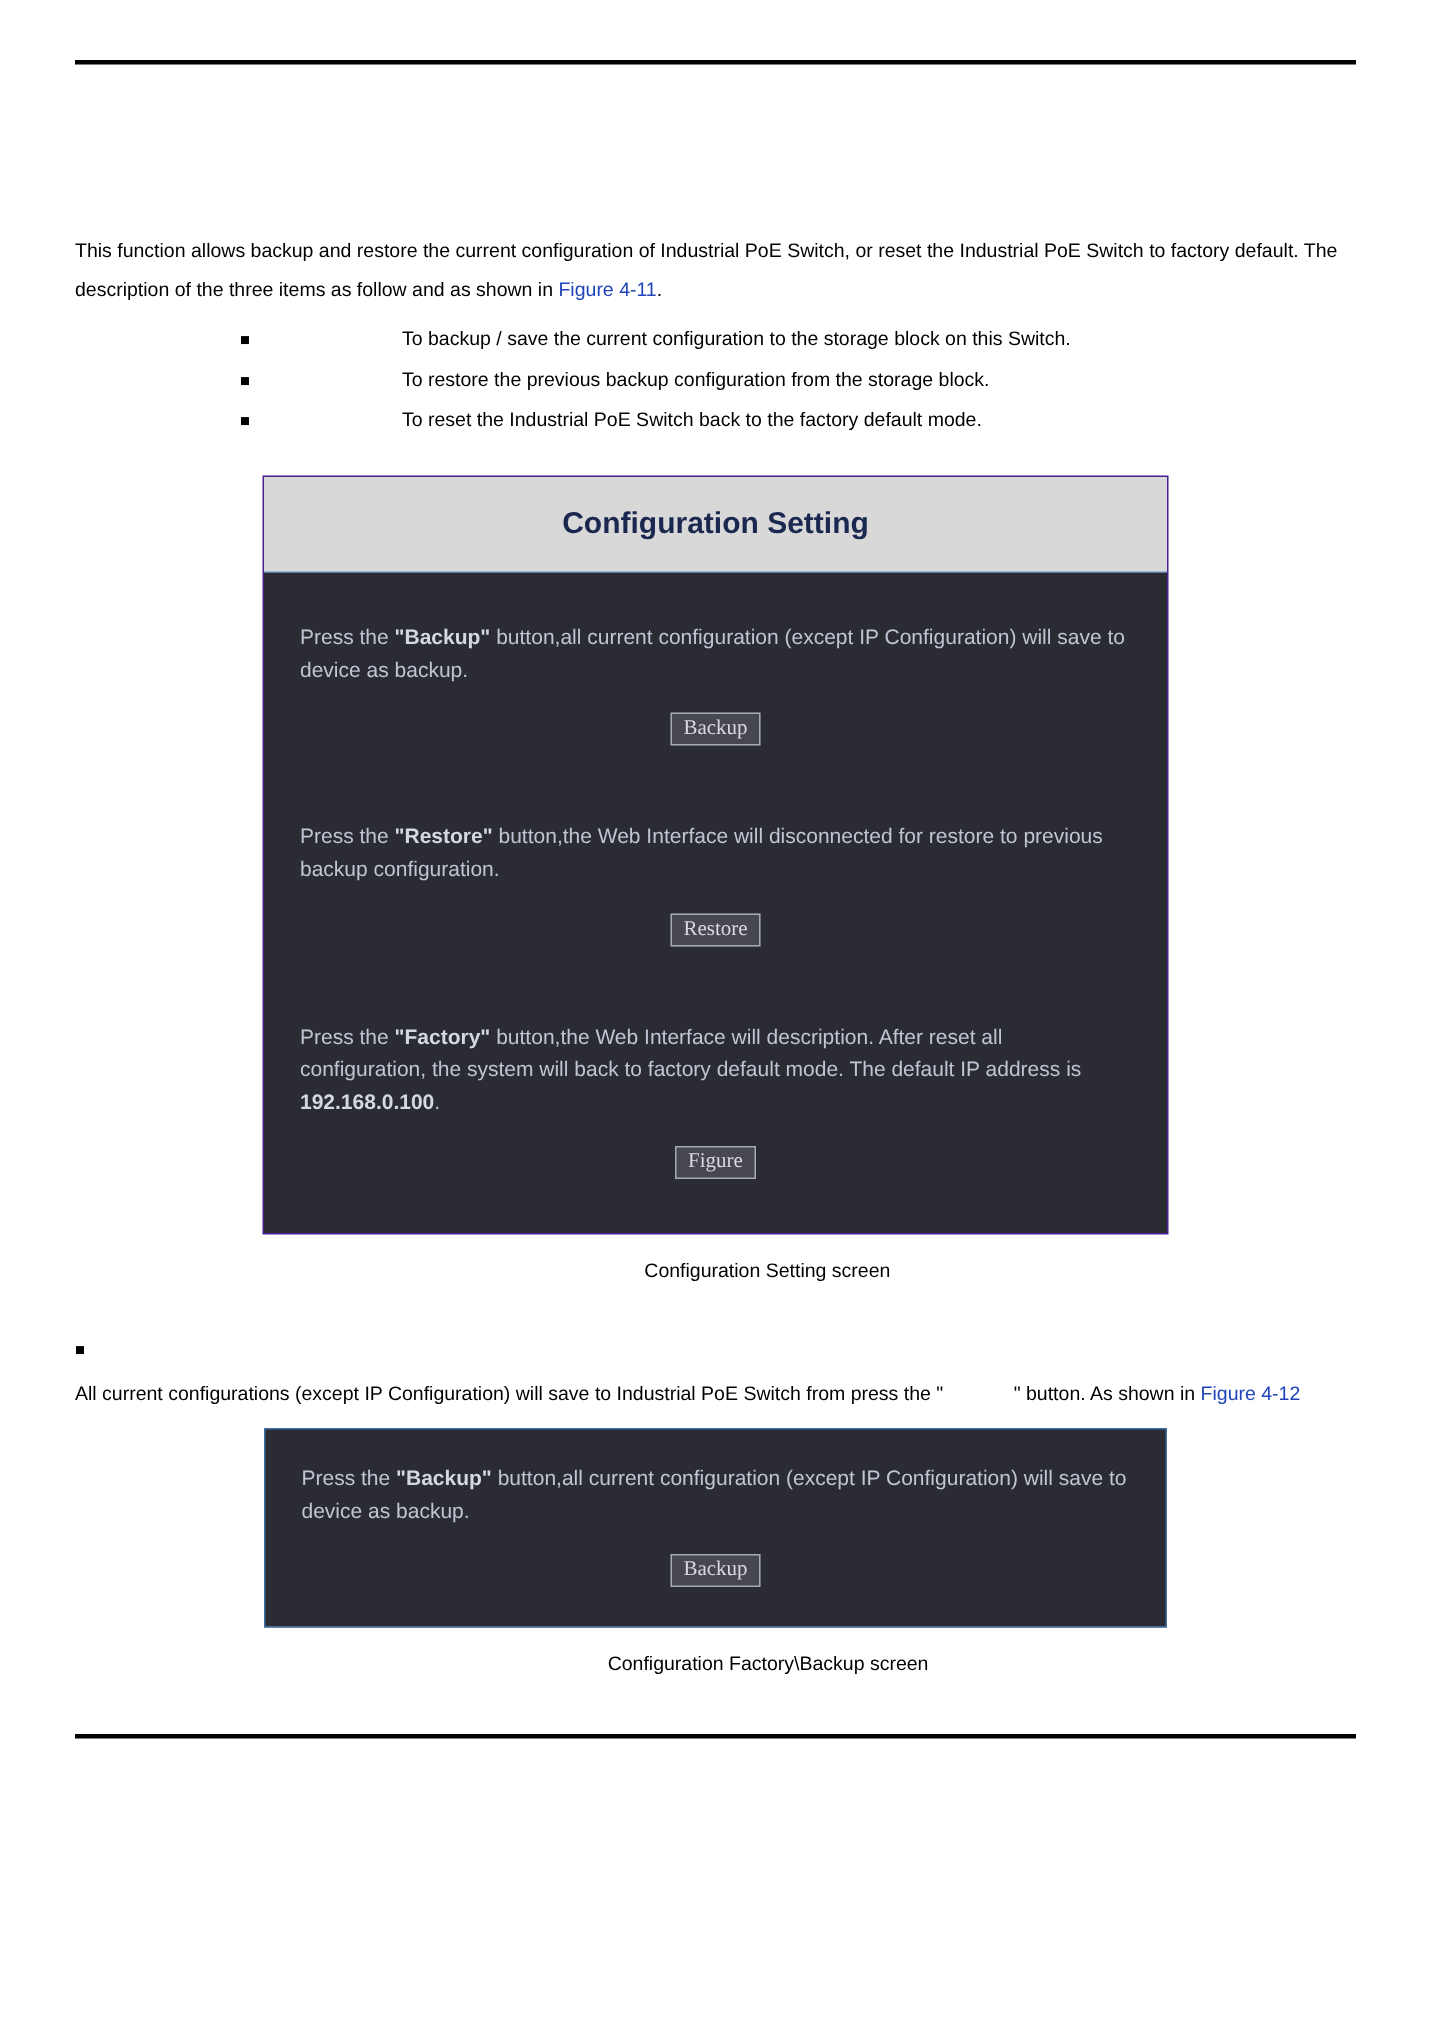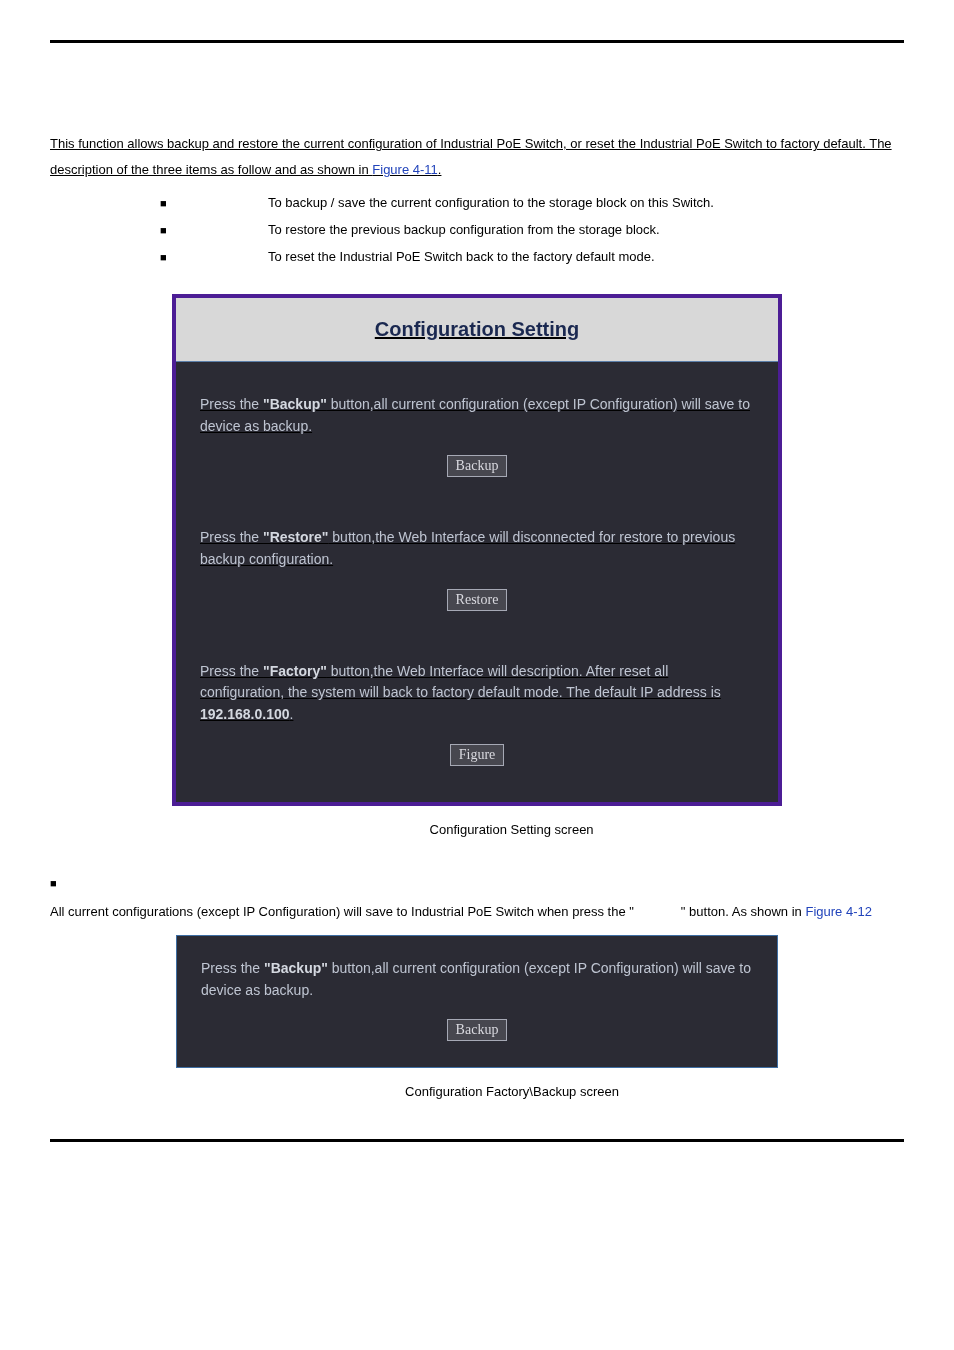--- a/index.html
+++ b/index.html
@@ -21,23 +21,22 @@
     border-top: 3px solid #000;
     margin: 0;
   }
   .section-num {
     color: #fff;
     font-weight: bold;
     font-size: 15px;
     margin-top: 60px;
   }
   .intro {
-    margin-top: 11px;
+    margin-top: 34px;
     line-height: 2.0;
-    text-decoration: underline;
   }
   .figlink {
     color: #2244bb;
   }
   .bullets {
     margin: 10px 0 30px 110px;
   }
   .bullets .row {
     display: flex;
     align-items: baseline;
@@ -53,22 +52,21 @@
     width: 90px;
     flex: none;
     font-weight: bold;
   }
   .bullets .desc {
     flex: 1;
   }
   .panel {
     width: 602px;
     margin: 0 auto;
-    border: 4px solid #4c1d95;
-    text-decoration: underline;
+    border: 1px solid #4c1d95;
   }
   .panel-title {
     background: #d8d8d8;
     color: #1a2850;
     font-family: Verdana, Arial, sans-serif;
     font-weight: bold;
     font-size: 20px;
     text-align: center;
     padding: 20px 8px;
   }
@@ -226,21 +224,21 @@
     </div>
   </div>
 
   <div class="caption">
     <span class="fignum">Figure 4-11 </span><span>Configuration Setting screen</span>
   </div>
 
   <div class="sub-sq">■ <span class="sub-term">Backup</span></div>
 
   <div class="sub-desc">
-    <span>All current configurations (except IP Configuration) will save to Industrial PoE Switch when press the "</span><span class="invis">Backup</span><span>" button. As shown in </span><span class="figlink">Figure 4-12</span>
+    <span>All current configurations (except IP Configuration) will save to Industrial PoE Switch from press the "</span><span class="invis">Backup</span><span>" button. As shown in </span><span class="figlink">Figure 4-12</span>
   </div>
 
   <div class="panel2">
     <div class="txt">
       <span>Press the </span><b>"Backup"</b><span> button,all current configuration (except IP Configuration) will save to device as backup.</span>
     </div>
     <div class="btnwrap">
       <span class="btn">Backup</span>
     </div>
   </div>

